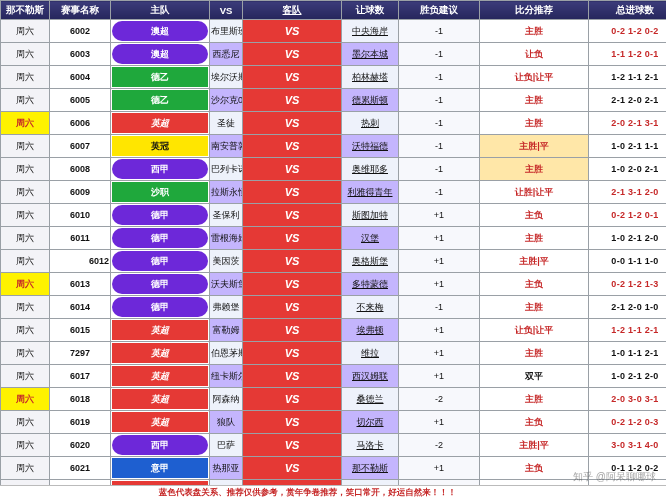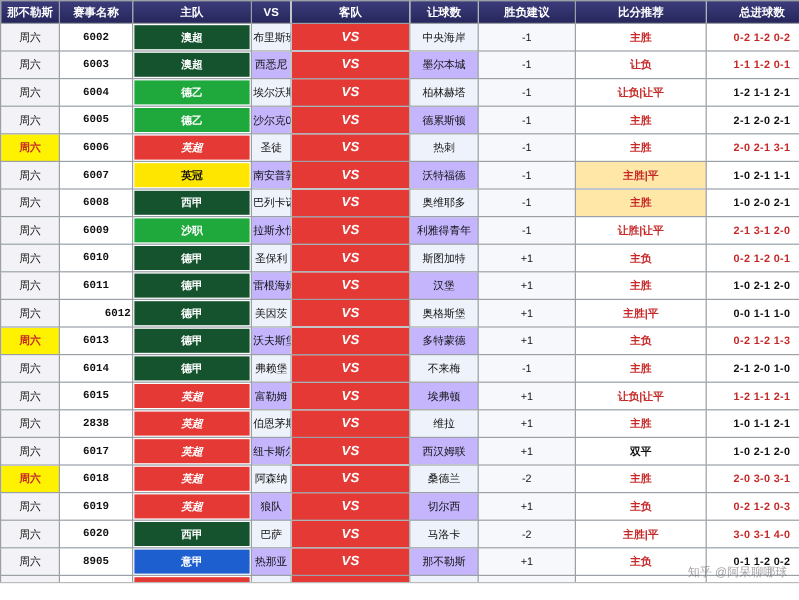--- a/index.html
+++ b/index.html
@@ -15,34 +15,34 @@
   thead th{
     background:#2f2f6b;color:#ffffff;font-weight:bold;font-size:9.5px;height:16px;
     background:linear-gradient(#3b3b7a,#26265c);
   }
   tbody tr{height:20.4px;}
   td{font-size:9px;}
   .c0{width:46px;}   
   .c1{width:58px;}   
   .c2{width:96px;}   
   .c3{width:30px;}   
-  .c4{width:96px;}   
+  .c4{width:96px;text-decoration:underline;}   
   .c5{width:54px;}   
   .c6{width:78px;}   
   .c7{width:106px;}  
   .c8{width:90px;}   
 
   .vs{background:#e53935;color:#ffffff;font-weight:bold;font-style:italic;font-size:11px;}
   .date{background:#f3f3f7;color:#111;}
   .date.hot{background:#fff200;color:#c62828;font-weight:bold;}
-  .idcell{font-weight:bold;font-family:Liberation Mono, monospace;}
+  .idcell{font-weight:bold;}
 
   
   .lg{display:block;width:100%;height:100%;line-height:20px;font-weight:bold;}
-  .lg-purple{background:#14532d;color:#ffffff;}
+  .lg-purple{background:#6d28d9;color:#ffffff;border-radius:10px;}
   .lg-green{background:#1fa83c;color:#ffffff;}
   .lg-yellow{background:#ffe600;color:#111111;}
   .lg-red{background:#e53935;color:#ffffff;font-style:italic;}
   .lg-blue{background:#1e5fd0;color:#ffffff;}
 
   .team{background:#eef2fb;color:#111;}
   .team.alt{background:#c4b5fd;}
   .hcap{background:#f7f8fc;}
   .adv{background:#ffffff;color:#c62828;font-weight:bold;}
   .adv.dark{color:#111;font-weight:bold;}
@@ -279,21 +279,21 @@
           <td class="c2 team alt">富勒姆</td>
           <td class="c3 vs">VS</td>
           <td class="c4 team alt">埃弗顿</td>
           <td class="c5 hcap">+1</td>
           <td class="c6 adv ">让负|让平</td>
           <td class="c7 score ">1-2 1-1 2-1</td>
           <td class="c8 goals ">2.3</td>
         </tr>
         <tr>
           <td class="c0 date" style="width: 26px;">周六</td>
-          <td class="c0 idcell" style="width: 22px;">2838</td>
+          <td class="c0 idcell" style="width: 22px;">7297</td>
           <td class="c1">
             <span class="lg lg-red">英超</span>
           </td>
           <td class="c2 team">伯恩茅斯</td>
           <td class="c3 vs">VS</td>
           <td class="c4 team">维拉</td>
           <td class="c5 hcap">+1</td>
           <td class="c6 adv ">主胜</td>
           <td class="c7 score dark">1-0 1-1 2-1</td>
           <td class="c8 goals dark">2.3</td>
@@ -349,21 +349,21 @@
           <td class="c2 team">巴萨</td>
           <td class="c3 vs">VS</td>
           <td class="c4 team">马洛卡</td>
           <td class="c5 hcap">-2</td>
           <td class="c6 adv ">主胜|平</td>
           <td class="c7 score ">3-0 3-1 4-0</td>
           <td class="c8 goals ">3.4</td>
         </tr>
         <tr>
           <td class="c0 date" style="width: 26px;">周六</td>
-          <td class="c0 idcell" style="width: 22px;">8905</td>
+          <td class="c0 idcell" style="width: 22px;">6021</td>
           <td class="c1">
             <span class="lg lg-blue">意甲</span>
           </td>
           <td class="c2 team alt">热那亚</td>
           <td class="c3 vs">VS</td>
           <td class="c4 team alt">那不勒斯</td>
           <td class="c5 hcap">+1</td>
           <td class="c6 adv ">主负</td>
           <td class="c7 score dark">0-1 1-2 0-2</td>
           <td class="c8 goals dark">1.2.3</td>
@@ -381,15 +381,16 @@
           <td class="c6 adv ">主胜|平</td>
           <td class="c7 score dark">1-0 2-1 1-1</td>
           <td class="c8 goals dark">1.2.3</td>
         </tr>
       </tbody>
   </table>
 
   <div class="wm2">知乎 @阿呆聊哪球</div>
 
   <div class="footer">
+    <span>蓝色代表盘关系、推荐仅供参考，赏年争卷推荐，笑口常开，好运自然来！！！</span>
     <span class="note" style="margin-left:6px;margin-top:32px;">← 代表延断</span>
   </div>
 </div>
 
 </body></html>

